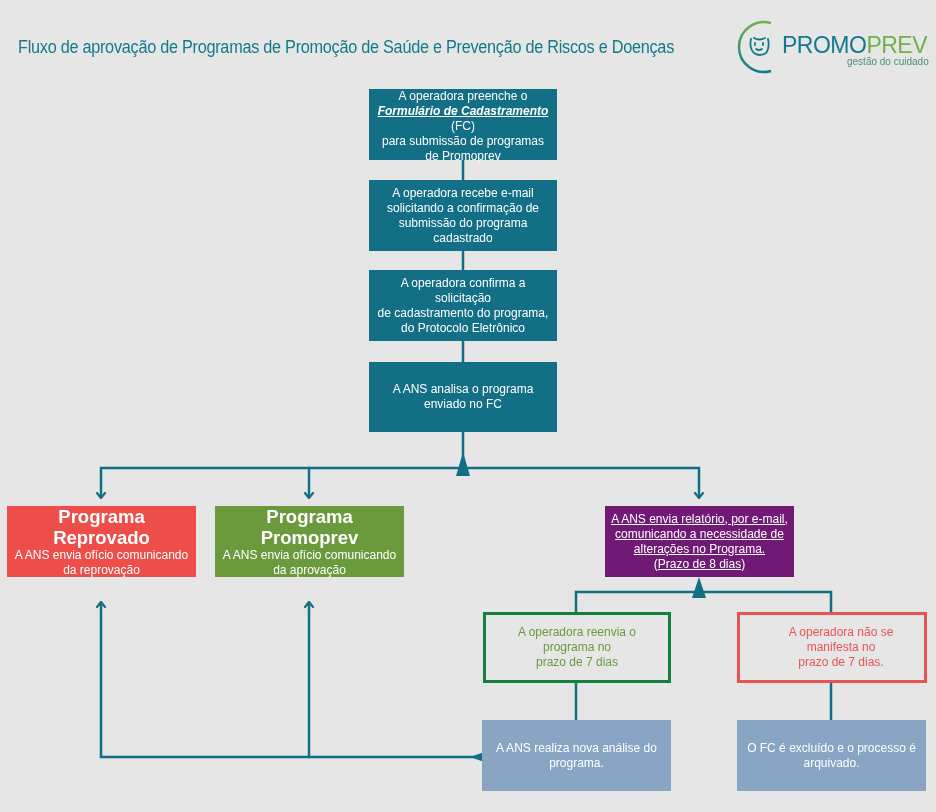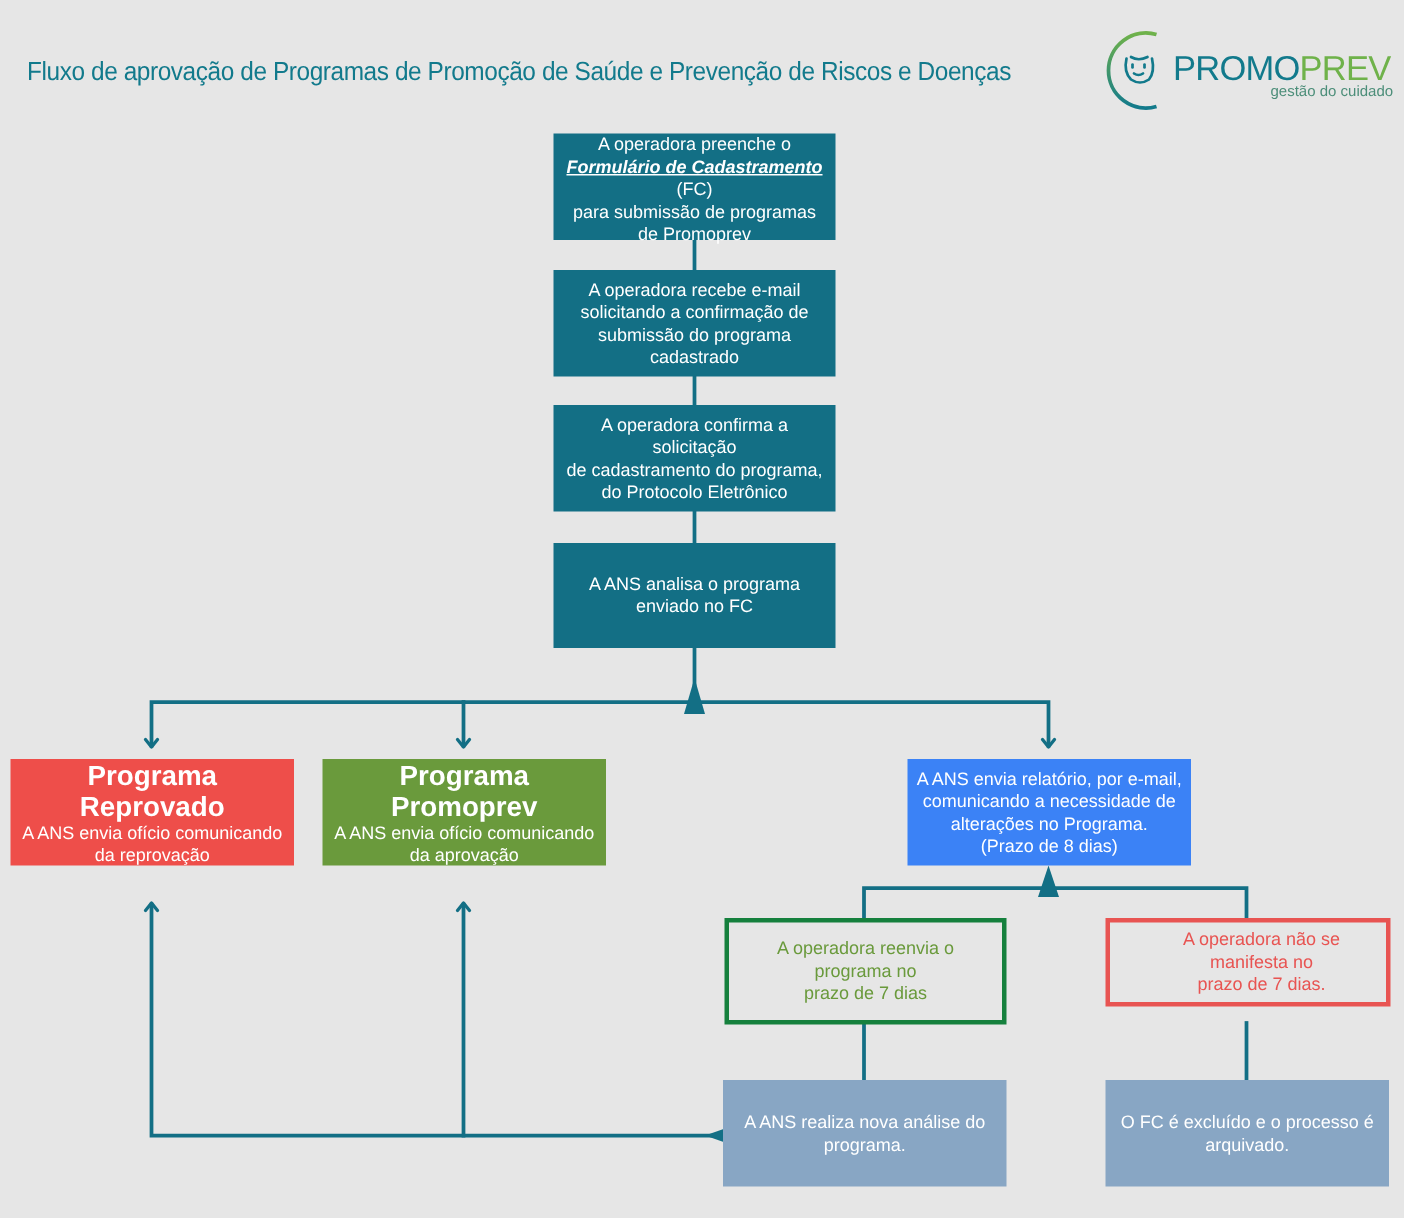--- a/index.html
+++ b/index.html
@@ -26,21 +26,21 @@
   .box {
     position: absolute; box-sizing: border-box;
     display: flex; flex-direction: column; align-items: center; justify-content: center;
     text-align: center; color: #fff; font-size: 12px; line-height: 15px;
     padding: 0 6px;
   }
   .box .t { display: block; }
   .teal { background: #136f85; }
   .red { background: #ee4e4a; }
   .green { background: #6a9a3c; }
-  .orange { background: #3b82f6; }
+  .orange { background: #701a75; text-decoration: underline; }
   .grayblue { background: #88a6c4; }
   .outline-green { background: transparent; border: 3px solid #15803d; color: #6a9a3c; }
   .outline-red { background: transparent; border: 3px solid #e85452; color: #e85452; }
   .headline { font-size: 18.5px; font-weight: bold; line-height: 21px; }
   .u { font-style: italic; font-weight: bold; text-decoration: underline; }
   svg.lines { position: absolute; left: 0; top: 0; }
 </style>
 </head>
 <body>
 
@@ -139,21 +139,21 @@
   <span class="t">comunicando a  necessidade de</span>
   <span class="t">alterações no Programa.</span>
   <span class="t">(Prazo de 8 dias)</span>
 </div>
 
 <div class="box outline-green" style="left:483px;top:612px;width:188px;height:71px;">
   <span class="t">A operadora reenvia o programa no</span>
   <span class="t">prazo de 7 dias</span>
 </div>
 
-<div class="box outline-red" style="left:737px;top:612px;width:190px;height:59px;padding-left:24px;">
+<div class="box outline-red" style="left:737px;top:612px;width:190px;height:71px;padding-left:24px;">
   <span class="t">A operadora não se manifesta no</span>
   <span class="t">prazo de 7 dias.</span>
 </div>
 
 <div class="box grayblue" style="left:482px;top:720px;width:189px;height:71px;">
   <span class="t">A ANS realiza nova análise do</span>
   <span class="t">programa.</span>
 </div>
 
 <div class="box grayblue" style="left:737px;top:720px;width:189px;height:71px;">

